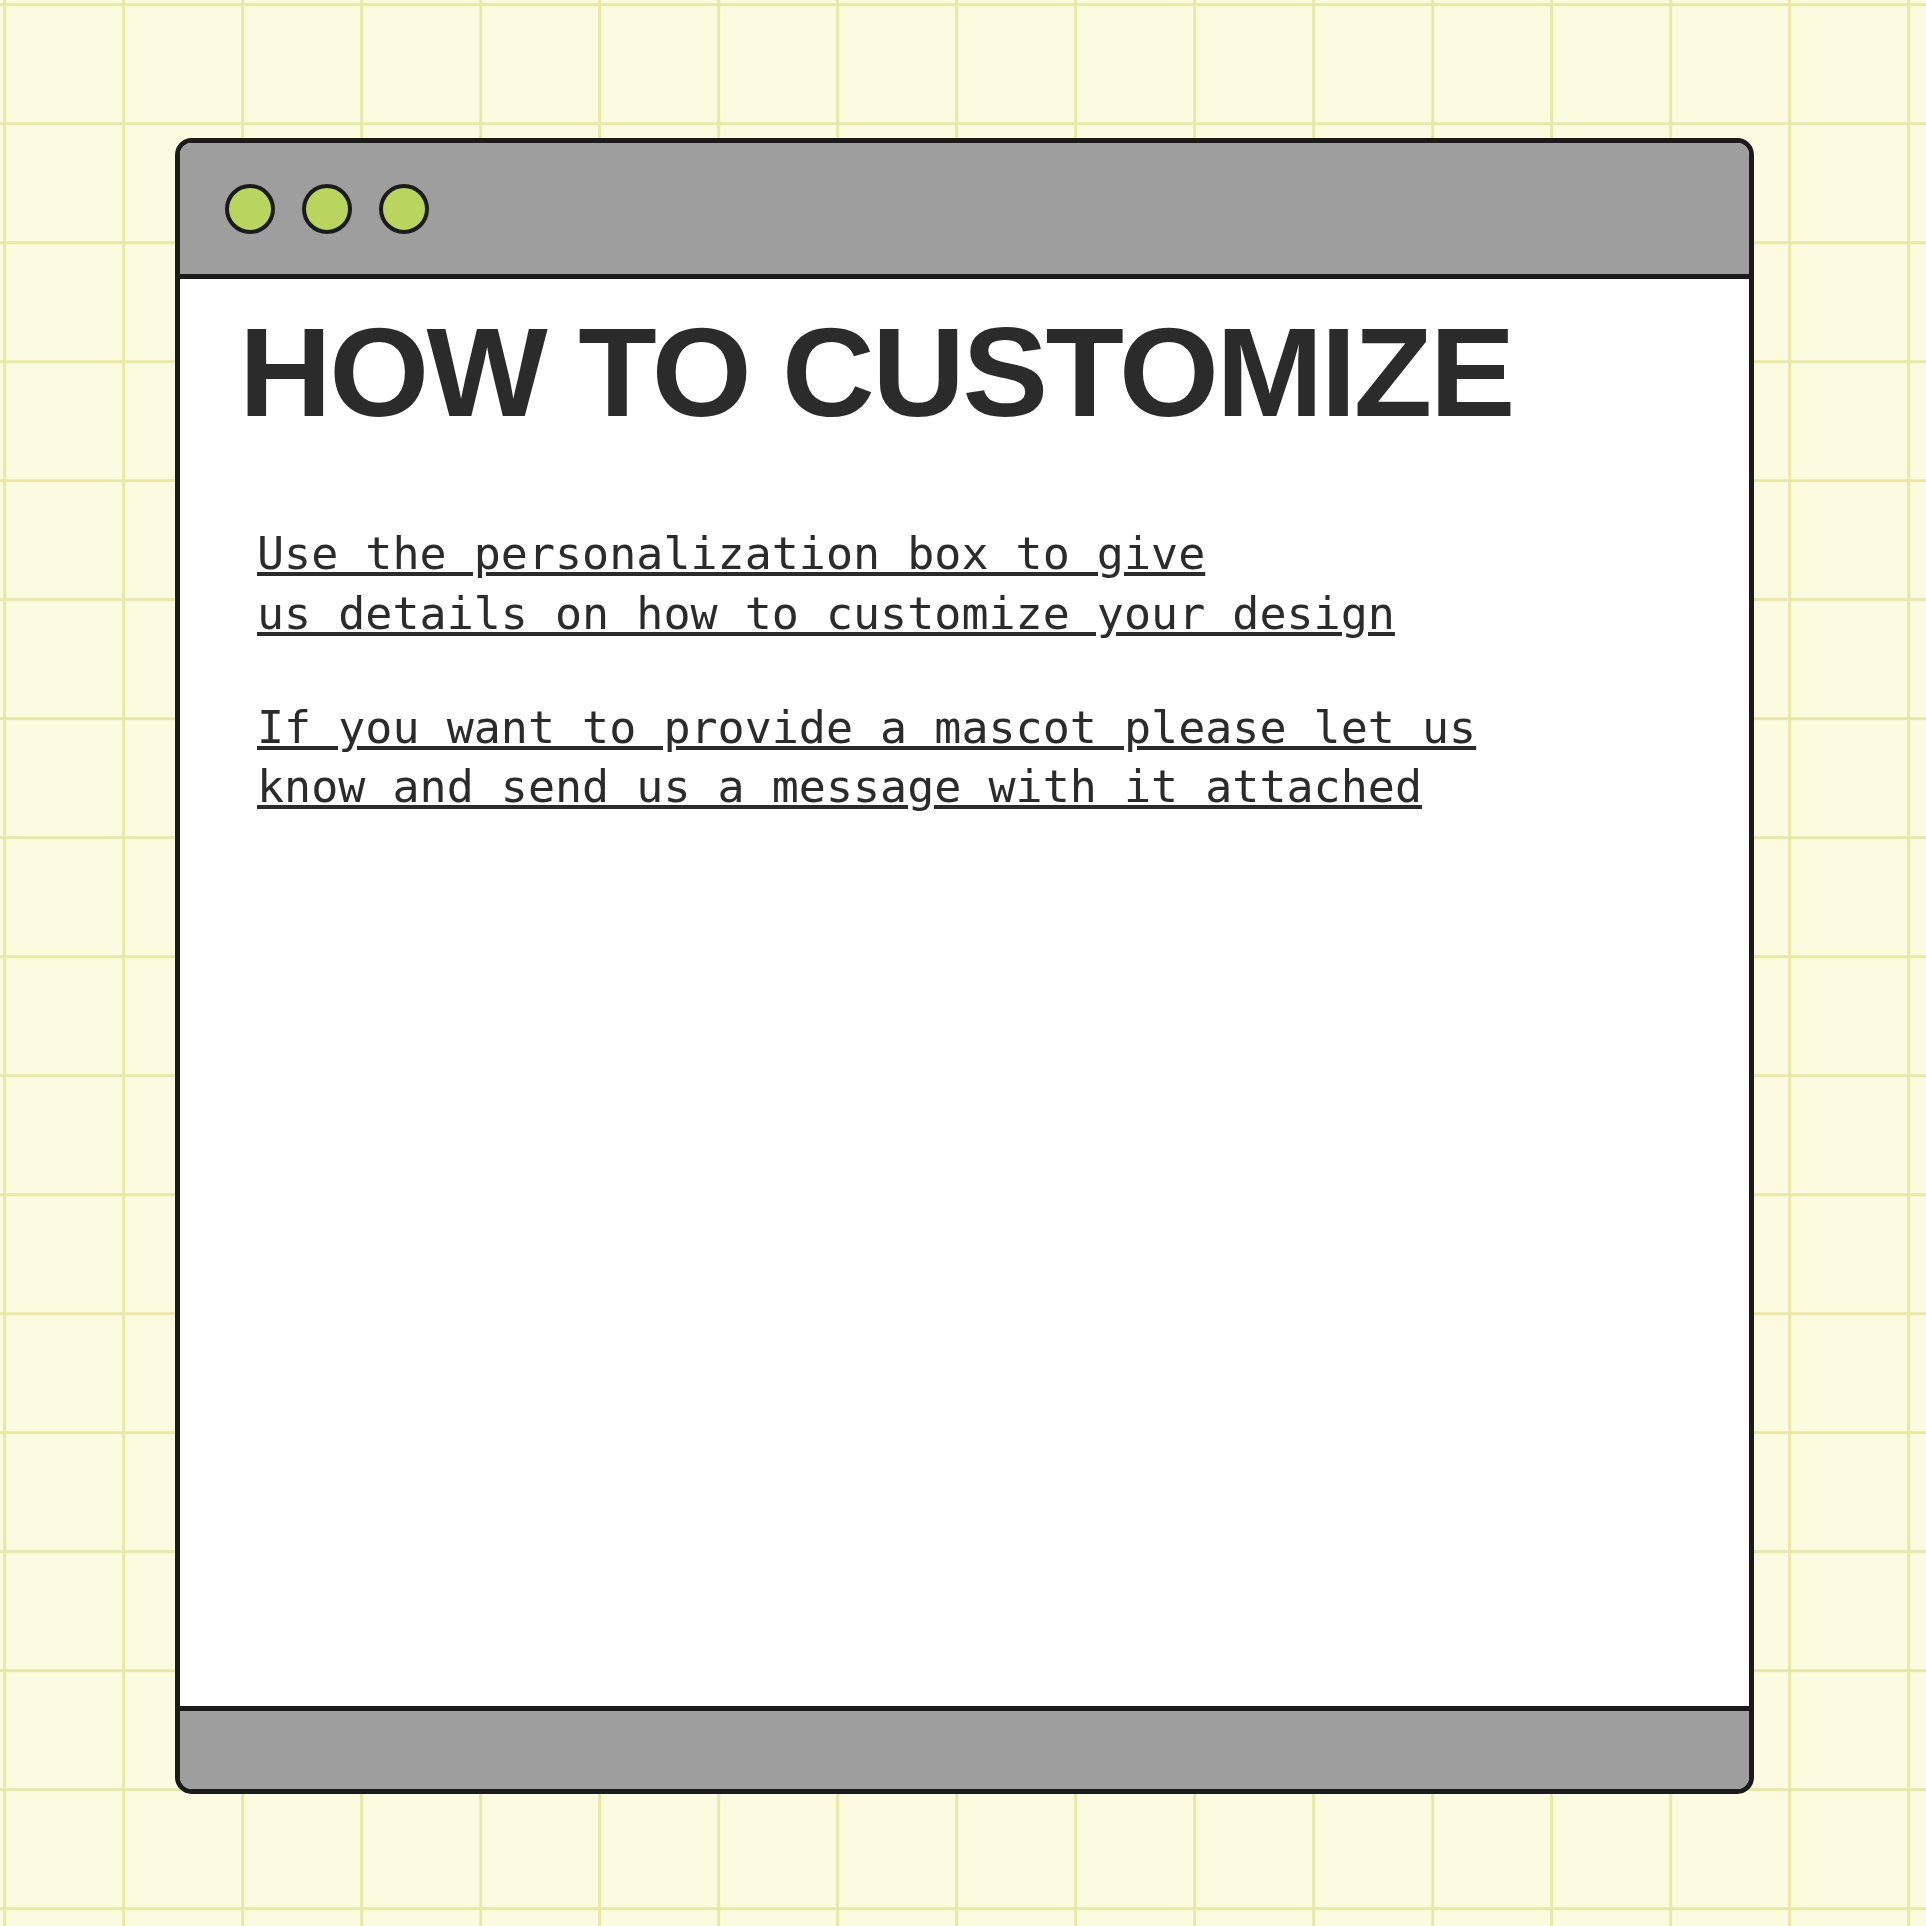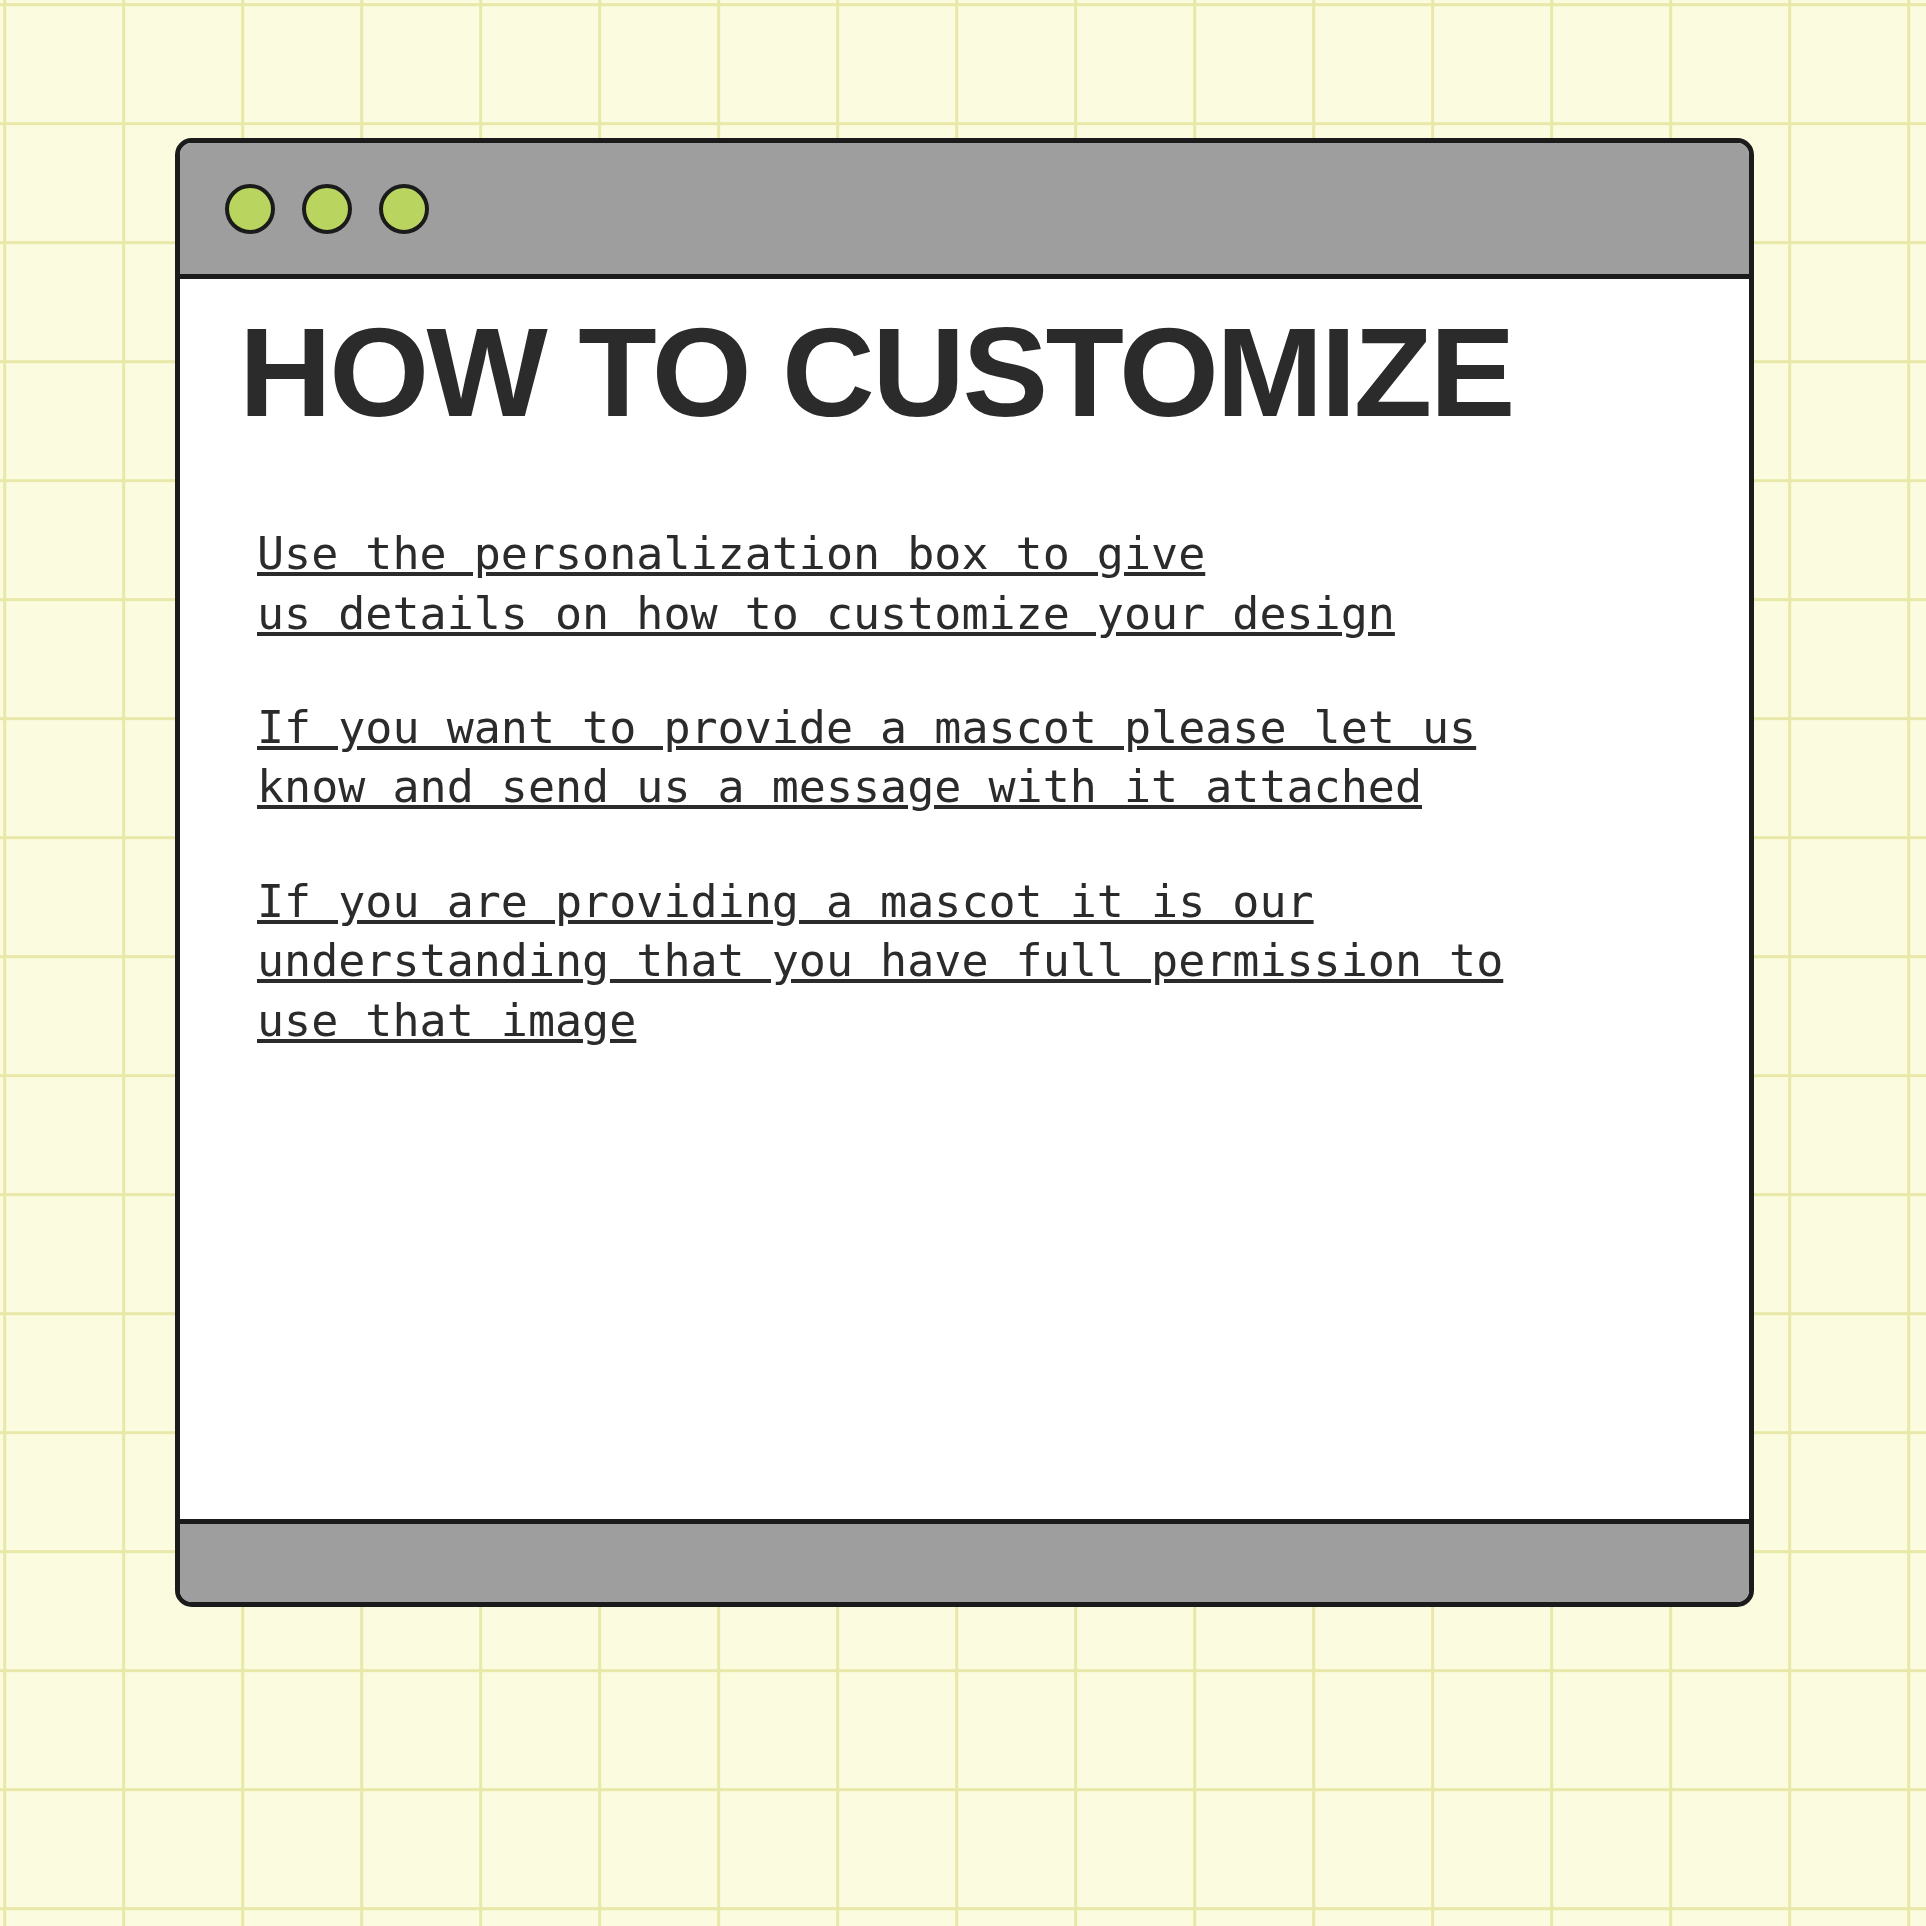--- a/index.html
+++ b/index.html
@@ -26,21 +26,21 @@
     background-size: 119px 119px;
     background-position: 3.2px 3.2px;
   }
 
   
   #window {
     position: absolute;
     left: 175px;
     top: 138px;
     width: 1579px;
-    height: 1469px;
+    height: 1656px;
     background: #ffffff;
     border: 5.8px solid #1b1b1b;
     border-radius: 16.7px;
     box-sizing: border-box;
     overflow: hidden;
     display: flex;
     flex-direction: column;
   }
 
   
@@ -127,23 +127,20 @@
 
     <div id="content">
 
       <h1 id="page-title">HOW TO CUSTOMIZE</h1>
 
       <div id="instructions">
         <p class="para">Use the personalization box to give
 us details on how to customize your design</p>
         <p class="para">If you want to provide a mascot please let us
 know and send us a message with it attached</p>
-        <p class="para">If you are providing a mascot it is our
-understanding that you have full permission to
-use that image</p>
       </div>
 
     </div>
 
     <div id="bottombar"></div>
 
   </div>
 
 </div>
 

